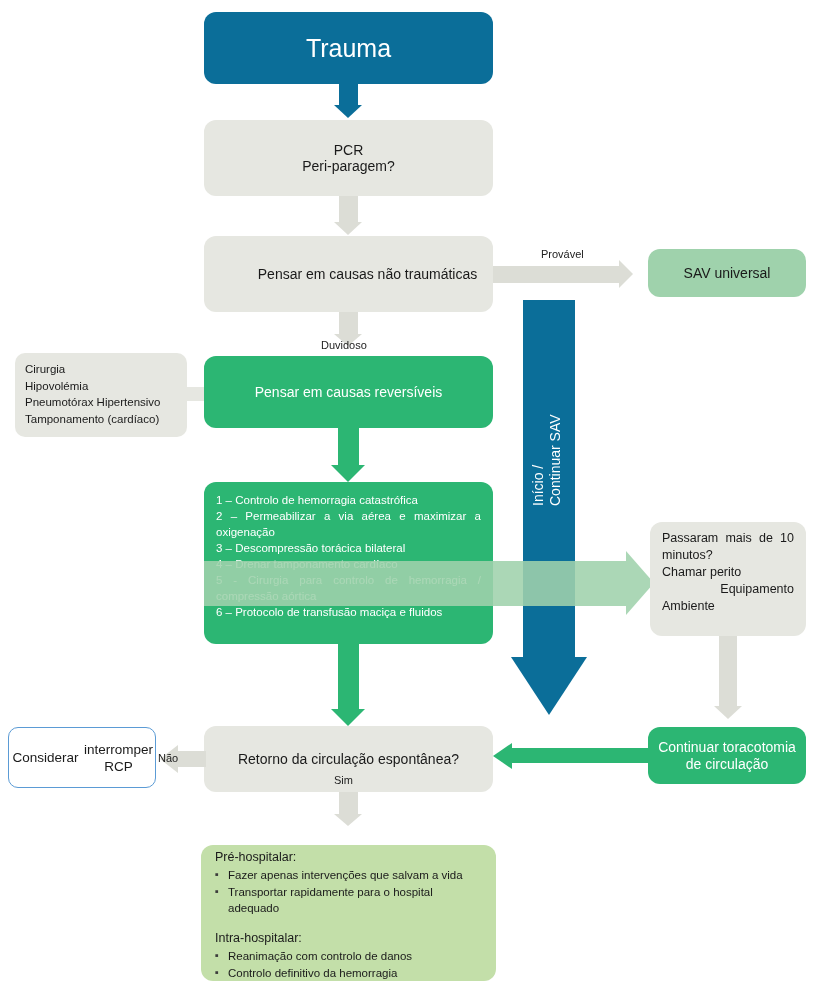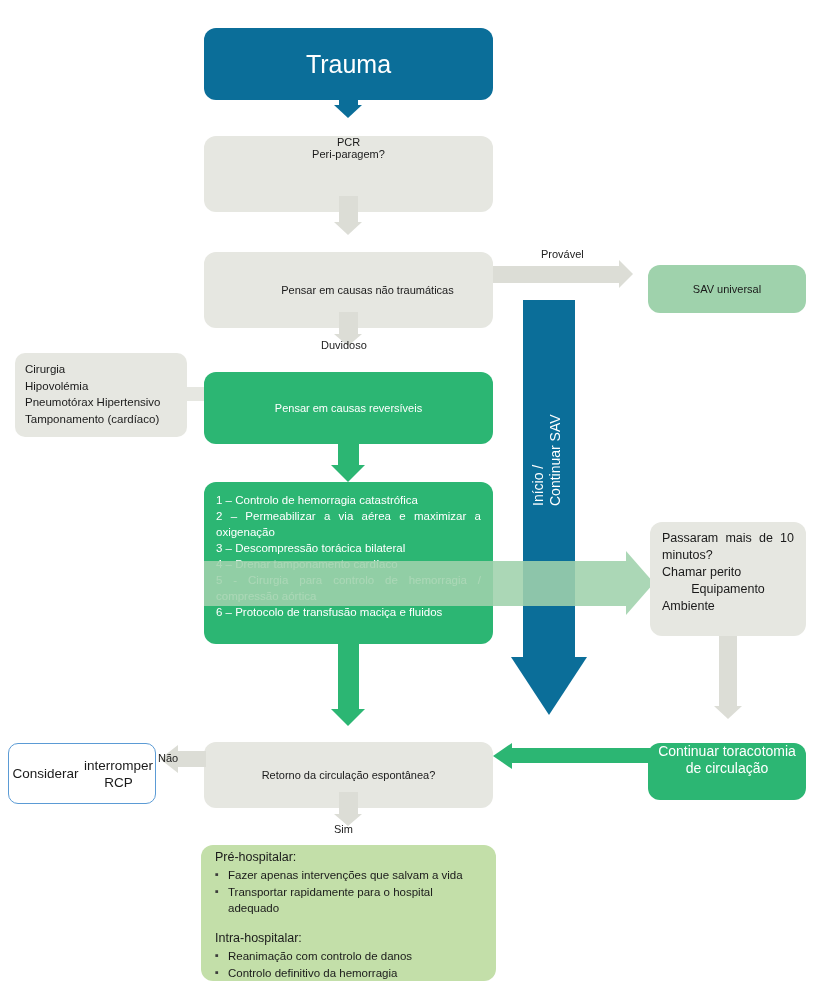--- a/index.html
+++ b/index.html
@@ -2,43 +2,43 @@
 <html><head>
 <meta charset="utf-8">
 <style>
   html,body{margin:0;padding:0;background:#ffffff;}
   body{width:818px;height:988px;position:relative;
        font-family:"Liberation Sans","DejaVu Sans",sans-serif;
        -webkit-font-smoothing:antialiased;}
   #canvas{position:relative;width:818px;height:988px;overflow:hidden;}
 
   .node{position:absolute;box-sizing:border-box;display:flex;
-        align-items:center;justify-content:flex-start;text-align:center;
-        border-radius:12px;margin-top:16px;}
+        align-items:center;justify-content:center;text-align:center;
+        border-radius:12px;}
   .node .txt{display:block;width:100%;}
 
   
   .fill-blue   {background:#0B6E99;color:#ffffff;}
   .fill-grey   {background:#E6E7E1;color:#1a1a1a;}
   .fill-green  {background:#2CB673;color:#ffffff;}
   .fill-lgreen {background:#9FD2AC;color:#1a1a1a;}
   .fill-palegreen{background:#C3DFA9;color:#1a1a1a;}
   .fill-white-blue{background:#ffffff;color:#1a1a1a;border:1.4px solid #5B9BD5;}
 
   .vstem{position:absolute;}
   .vhead{position:absolute;width:0;height:0;border-left:14px solid transparent;
          border-right:14px solid transparent;}
   .hstem{position:absolute;}
   .hhead{position:absolute;width:0;height:0;border-top:14px solid transparent;
          border-bottom:14px solid transparent;}
 
   .lbl{position:absolute;font-size:11px;color:#222;white-space:nowrap;}
 
   .txt-big{font-size:25px;font-weight:400;}
-  .txt-mid{font-size:11px;}
+  .txt-mid{font-size:14px;}
   .txt-sm{font-size:12.5px;line-height:17px;}
   .txt-xs{font-size:11.5px;line-height:16px;}
 
   .listbox{position:absolute;box-sizing:border-box;border-radius:12px;
            padding:10px 12px;text-align:justify;}
   .listbox div{margin:0;}
 
   .bullets{margin:0;padding:0;list-style:none;}
   .bullets li{position:relative;padding-left:13px;margin:1px 0;}
   .bullets li:before{content:"\25AA";position:absolute;left:0;top:-1px;color:#3b3b3b;font-size:11px;}
@@ -116,21 +116,21 @@
     <div>5 - Cirurgia para controlo de hemorragia / compressão aórtica</div>
     <div>6 – Protocolo de transfusão maciça e fluidos</div>
   </div>
 
   <div class="hstem" style="left:204px;top:561px;width:422px;height:45px;background:#9FD2AC;opacity:.88;"></div>
   <div class="hhead" style="left:626px;top:551px;border-top-width:32px;border-bottom-width:32px;border-left:28px solid #9FD2AC;opacity:.88;"></div>
 
   <div class="listbox fill-grey txt-sm" style="left:650px;top:522px;width:156px;height:114px;padding:8px 12px;text-align:justify;">
     <div>Passaram mais de 10 minutos?</div>
     <div style="text-align:left;">Chamar perito</div>
-    <div style="text-align:center;">Equipamento</div>
+    <div style="text-align:right;">Equipamento</div>
     <div style="text-align:left;">Ambiente</div>
   </div>
 
   <div class="vstem" style="left:719px;top:636px;width:18px;height:70px;background:#DCDDD6;"></div>
   <div class="vhead" style="left:714px;top:706px;border-left-width:14px;border-right-width:14px;border-top:13px solid #DCDDD6;"></div>
 
   <div class="node fill-green" style="left:648px;top:727px;width:158px;height:57px;flex-direction:column;">
     <span class="txt txt-sm" style="font-size:14px;">Continuar toracotomia</span>
     <span class="txt txt-sm" style="font-size:14px;">de circulação</span>
   </div>
@@ -149,21 +149,21 @@
   <div class="hhead" style="left:160px;top:745px;border-top-width:14px;border-bottom-width:14px;border-right:18px solid #DCDDD6;"></div>
   <div class="lbl" style="left:158px;top:752px;">Não</div>
 
   <div class="node fill-white-blue" style="left:8px;top:727px;width:148px;height:61px;flex-direction:row;border-radius:10px;">
     <span class="txt txt-sm" style="font-size:13.5px;">Considerar</span>
     <span class="txt txt-sm" style="font-size:13.5px;">interromper RCP</span>
   </div>
 
   <div class="vstem" style="left:339px;top:792px;width:19px;height:22px;background:#DCDDD6;"></div>
   <div class="vhead" style="left:334px;top:814px;border-left-width:14px;border-right-width:14px;border-top:12px solid #DCDDD6;"></div>
-  <div class="lbl" style="left:334px;top:823px;">Sim</div>
+  <div class="lbl" style="left:334px;top:774px;">Sim</div>
 
   <div class="listbox fill-palegreen" style="left:201px;top:845px;width:295px;height:136px;padding:4px 14px;text-align:left;font-size:11.5px;line-height:16px;">
     <div style="font-size:12.5px;margin-bottom:2px;">Pré-hospitalar:</div>
     <ul class="bullets">
       <li>Fazer apenas intervenções que salvam a vida</li>
       <li>Transportar rapidamente para o hospital adequado</li>
     </ul>
     <div style="height:13px;"></div>
     <div style="font-size:12.5px;margin-bottom:2px;">Intra-hospitalar:</div>
     <ul class="bullets">

